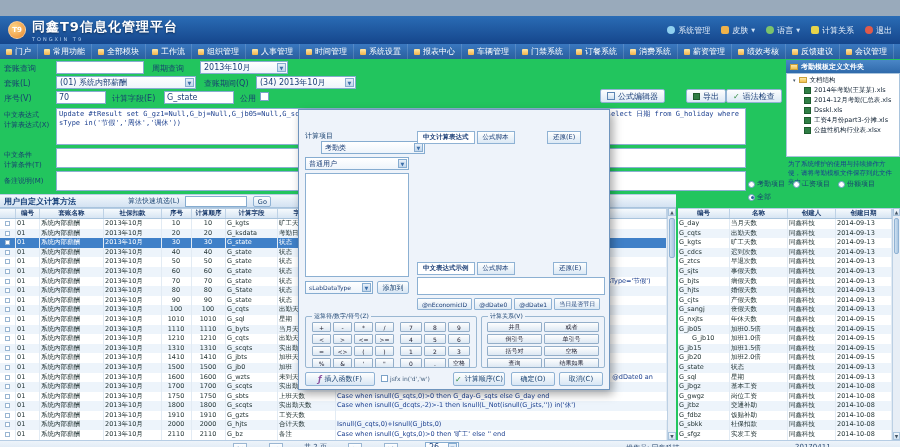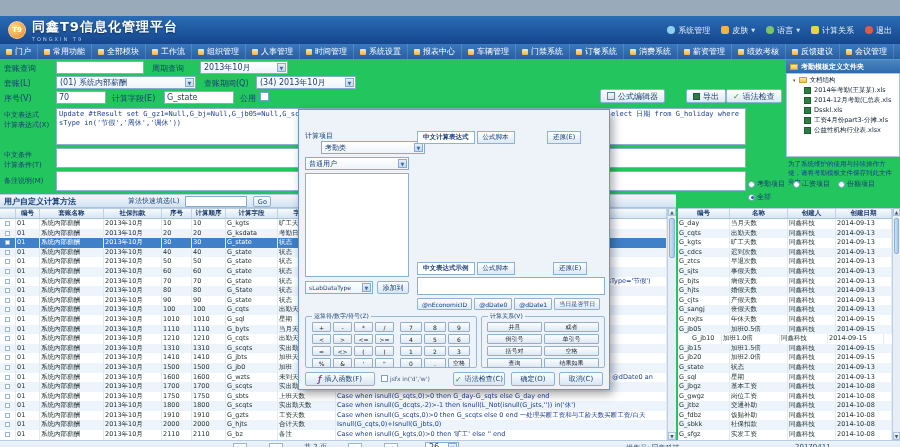--- a/index.html
+++ b/index.html
@@ -41,21 +41,21 @@
 .go-btn{width:18px;height:11px;background:linear-gradient(#fdfefe,#d8e6f4);border:1px solid #8fb2d4;font-size:6.5px;text-align:center;line-height:10px;color:#17406f;border-radius:2px}
 
 .thead{position:absolute;display:flex;background:linear-gradient(#f6fafd,#d7e5f3);border-bottom:1px solid #a9c4dd;border-top:1px solid #b6cde4;height:11px}
 .th{font-size:6.5px;font-weight:bold;color:#1a3a6b;border-right:1px solid #bed2e6;display:flex;align-items:center;justify-content:center;overflow:hidden;white-space:nowrap}
 .tbody{position:absolute;overflow:hidden;background:#fff}
 .trow{display:flex;height:9.6px;line-height:9.4px;background:#fff;cursor:default}
 .trow.alt{background:#edf4fb}
 .trow.sel{background:#3f80c8}
 .trow.sel .td{color:#fff}
 .td{font-size:6.5px;color:#233;border-right:1px solid #e2ebf4;overflow:hidden;white-space:nowrap;padding:0 1px}
-.td.num{text-align:left;padding-right:2px}
+.td.num{text-align:center;padding-right:2px}
 .td.expr{color:#1b3f8f}
 .rowchk{display:block;width:5px;height:5px;border:1px solid #9ab6d2;background:#fff;margin:2px auto 0}
 .vscroll{position:absolute;background:#e7eef6;border-left:1px solid #bcd0e4}
 .vthumb{position:absolute;left:1px;right:1px;background:linear-gradient(90deg,#cfe0f0,#a9c6e2);border:1px solid #8fb2d4;border-radius:2px}
 .scroll-btn{position:absolute;left:0;right:0;height:8px;background:linear-gradient(#f4f8fc,#d3e2f1);border:1px solid #a9c4dd;font-size:4.5px;text-align:center;line-height:7px;color:#456}
 
 .panel-hd{position:absolute;background:linear-gradient(#4a86c6,#2f6aab);color:#fff;font-size:7px;font-weight:bold;display:flex;align-items:center;gap:3px;padding:0 4px}
 .tree{position:absolute;background:#fff;border:1px solid #a9c4dd;overflow:hidden;padding:1px 4px}
 .tree-item{display:flex;align-items:center;gap:3px;height:10px;font-size:6.5px;color:#123;padding:0 2px;white-space:nowrap;cursor:pointer}
 .tree-caret{font-size:5px;color:#456}
@@ -542,21 +542,20 @@
         <div class="td" style="width: 16px;">
           <span class="rowchk"></span>
         </div>
         <div class="td" style="width: 24px;">01</div>
         <div class="td" style="width: 64px;">系统内部薪酬</div>
         <div class="td" style="width: 58px;">2013年10月</div>
         <div class="td num" style="width: 30px;">1910</div>
         <div class="td num" style="width: 34px;">1910</div>
         <div class="td" style="width: 52px;">G_gzts</div>
         <div class="td" style="width: 58px;">工资天数</div>
-        <div class="td expr" style="width: 331px; flex: 1 1 0%;">Case when isnull(G_scqts,0)&gt;0 then G_scqts else 0 end 一处理买断工资和与工龄天数买断工资/白天</div>
       </div>
       <div class="trow alt">
         <div class="td" style="width: 16px;">
           <span class="rowchk"></span>
         </div>
         <div class="td" style="width: 24px;">01</div>
         <div class="td" style="width: 64px;">系统内部薪酬</div>
         <div class="td" style="width: 58px;">2013年10月</div>
         <div class="td num" style="width: 30px;">2000</div>
         <div class="td num" style="width: 34px;">2000</div>
@@ -714,21 +713,21 @@
         <div class="td" style="width: 48px;">同鑫科技</div>
         <div class="td" style="width: 56px;">2014-09-15</div>
       </div>
       <div class="trow alt">
         <div class="td" style="width: 52px;">G_jb05</div>
         <div class="td" style="width: 58px;">加班0.5倍</div>
         <div class="td" style="width: 48px;">同鑫科技</div>
         <div class="td" style="width: 56px;">2014-09-15</div>
       </div>
       <div class="trow">
-        <div class="td" style="width: 44px; padding-left: 14px;">G_jb10</div>
+        <div class="td" style="width: 52px; padding-left: 14px;">G_jb10</div>
         <div class="td" style="width: 58px;">加班1.0倍</div>
         <div class="td" style="width: 48px;">同鑫科技</div>
         <div class="td" style="width: 56px;">2014-09-15</div>
       </div>
       <div class="trow alt">
         <div class="td" style="width: 52px;">G_jb15</div>
         <div class="td" style="width: 58px;">加班1.5倍</div>
         <div class="td" style="width: 48px;">同鑫科技</div>
         <div class="td" style="width: 56px;">2014-09-15</div>
       </div>
@@ -882,21 +881,21 @@
     <div class="dlg-btn" style="left:6px;top:262px;width:70px">
         <span class="fx-ic">ƒ</span>
         <span>插入函数(F)</span>
       </div>
     <label style="position:absolute;left:82px;top:265px;display:flex;gap:2px;font-size:6px;color:#44607e;align-items:center">
         <span class="cb"></span>
         <span>jsfx in('d','w')</span>
       </label>
     <div class="dlg-btn" style="left:154px;top:262px;width:52px">
         <span class="chk-ic">✓</span>
-        <span>语法检查(C)</span>
+        <span>计算顺序(C)</span>
       </div>
     <div class="dlg-btn" style="left:212px;top:262px;width:44px">确定(O)</div>
     <div class="dlg-btn" style="left:260px;top:262px;width:44px">取消(C)</div>
   </div>
 
   <div class="pagerbar">
     <div style="position:absolute;left:232px;top:1px;display:flex;align-items:center;gap:20px">
       <div class="pg-btn">|◀</div>
       <div class="pg-btn">◀</div>
       <span>共 2 页</span>

